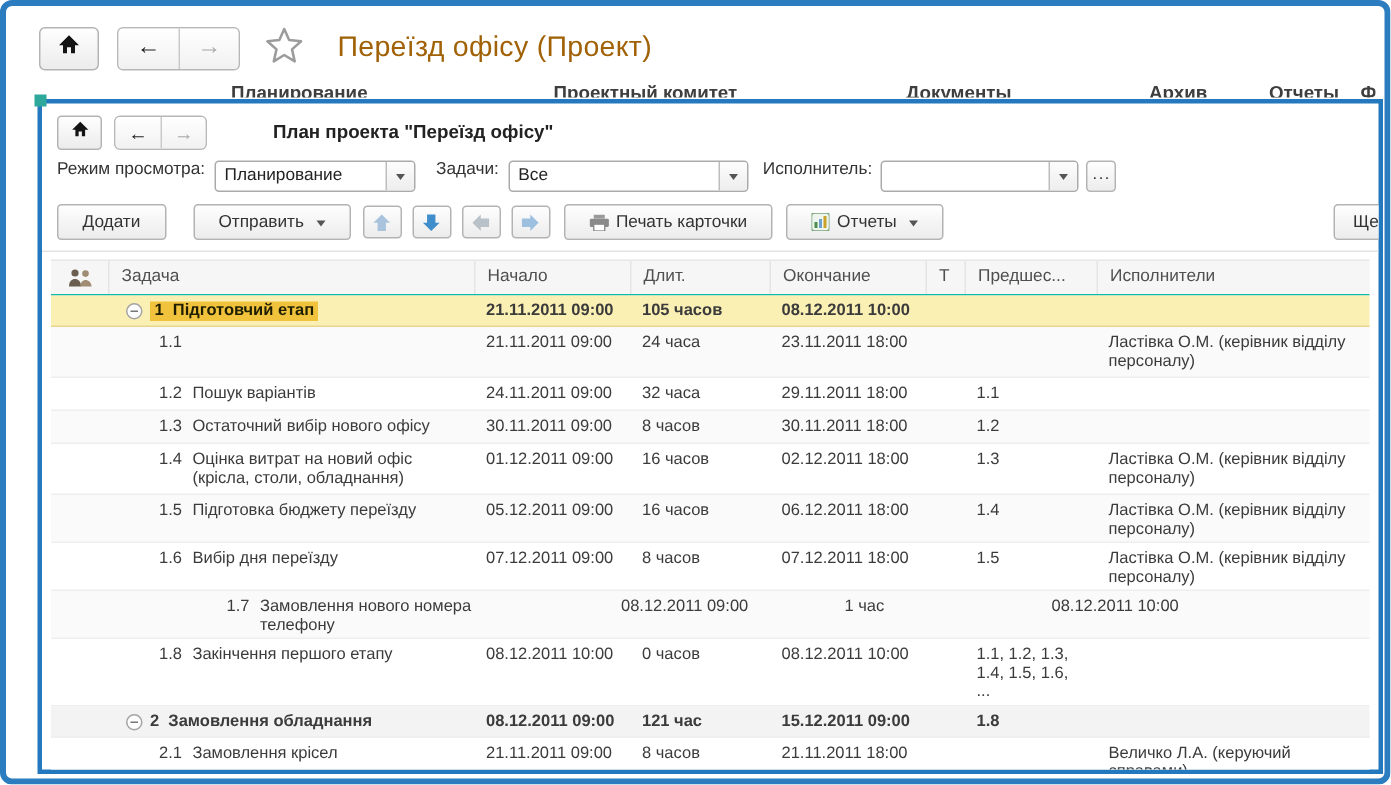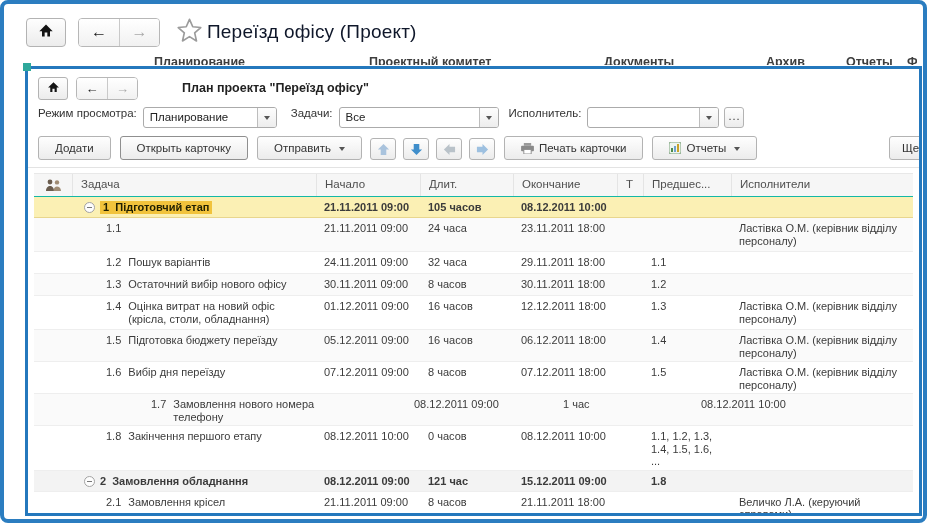--- a/index.html
+++ b/index.html
@@ -10,21 +10,21 @@
   
   .outer-header{display:flex;align-items:center;padding:10px 0 0 22px;height:46px}
   .btn{display:inline-flex;align-items:center;justify-content:center;background:linear-gradient(#fefefe,#ececec);border:1px solid #b3b3b3;border-radius:3px;color:#333;cursor:default}
   .home-outer{width:40px;height:29px;border-radius:4px}
   .nav-group{display:flex;border:1px solid #b7b7b7;border-radius:4px;overflow:hidden;background:#fff;margin-left:12px}
   .nav-seg{width:40px;height:27px;display:flex;align-items:center;justify-content:center;background:linear-gradient(#fff,#f1f1f1)}
   .nav-seg + .nav-seg{border-left:1px solid #c9c9c9}
   .arrow-back{font-size:16px;font-weight:bold;color:#1d1d1d}
   .arrow-fwd{font-size:16px;font-weight:bold;color:#a9a9a9}
   .star-wrap{margin-left:16px;display:flex;align-items:center}
-  .outer-title{font-size:19px;color:#0f172a;margin-left:4px;letter-spacing:.2px}
+  .outer-title{font-size:19px;color:#a16207;margin-left:22px;letter-spacing:.2px}
 
   
   .menu-strip{position:absolute;top:51px;left:0;right:6px;height:10px;overflow:hidden}
   .menu-frag{position:absolute;top:0;font-size:12.5px;font-weight:bold;color:#3e3e3e;white-space:nowrap}
   .menu-frag:nth-child(1){left:150px}
   .menu-frag:nth-child(2){left:365px}
   .menu-frag:nth-child(3){left:600px}
   .menu-frag:nth-child(4){left:762px}
   .menu-frag:nth-child(5){left:842px}
   .menu-frag:nth-child(6){left:903px}
@@ -43,21 +43,21 @@
   
   .filter-row{display:flex;align-items:flex-start;margin:6px 10px 0;height:23px;font-size:11.5px;color:#333;white-space:nowrap}
   .flabel{margin-right:6px}
   .combo{display:flex;height:21px;border:1px solid #ababab;border-radius:3px;background:#fff;overflow:hidden}
   .combo-value{flex:1;padding:3px 6px 0;font-size:11.5px;color:#222;overflow:hidden}
   .combo-arrow{width:19px;border-left:1px solid #bdbdbd;background:linear-gradient(#fdfdfd,#ededed);display:flex;align-items:center;justify-content:center}
   .caret{width:0;height:0;border:3.5px solid transparent;border-top:4.5px solid #555;margin-top:4px}
   .dots-btn{width:20px;height:21px;margin-left:5px;font-size:11px;letter-spacing:1px;padding-bottom:4px}
 
   
-  .toolbar{position:relative;display:flex;align-items:flex-end;margin-top:6px;padding:0 10px 7px;border-bottom:1px solid #e3e3e3}
+  .toolbar{position:relative;display:flex;align-items:center;margin-top:6px;padding:0 10px 7px;border-bottom:1px solid #e3e3e3}
   .tbtn{height:24px;padding:0 16px;font-size:11.5px}
   .tbtn.default{border-color:#8f8f8f}
   .tbtn .caret{margin-left:8px}
   .gap{width:9px;flex:none}
   .abtn{width:26px;height:22px;padding:0}
   .abtn + .abtn{margin-left:7px}
   .arrows{display:flex;margin-left:8px}
   .icon-lbl{margin-left:5px}
   .more-btn{position:absolute;right:-30px;top:0;width:60px;height:24px;font-size:11.5px;justify-content:flex-start;padding-left:12px}
 
@@ -169,21 +169,20 @@
         <span class="combo-arrow">
             <span class="caret"></span>
           </span>
       </span>
       <span class="btn dots-btn">...</span>
     </div>
 
     <div class="toolbar">
       <span class="btn tbtn">Додати</span>
       <span class="gap"></span>
-      <span class="btn tbtn default">Открыть карточку</span>
       <span class="gap"></span>
       <span class="btn tbtn">
         <span>Отправить</span>
           <span class="caret"></span>
       </span>
       <span class="arrows">
         <span class="btn abtn">
           <svg width="13" height="13" viewBox="0 0 14 14">
               <path d="M7 1 L13 7 H10 V13 H4 V7 H1 Z" fill="#a9c3dd"></path>
             </svg>
@@ -298,21 +297,21 @@
             <span class="cell "></span>
           </div>
           <div class="grid trow" style="min-height: 34px;">
             <span class="cell "></span>
             <span class="cell task-cell child">
               <span class="tnum">1.4</span>
               <span>Оцінка витрат на новий офіс (крісла, столи, обладнання)</span>
             </span>
             <span class="cell ">01.12.2011 09:00</span>
             <span class="cell ">16 часов</span>
-            <span class="cell ">12.12.2011 18:00</span>
+            <span class="cell ">02.12.2011 18:00</span>
             <span class="cell "></span>
             <span class="cell num-cell">1.3</span>
             <span class="cell ">Ластівка О.М. (керівник відділу персоналу)</span>
           </div>
           <div class="grid trow alt" style="min-height: 32px;">
             <span class="cell "></span>
             <span class="cell task-cell child">
               <span class="tnum">1.5</span>
               <span>Підготовка бюджету переїзду</span>
             </span>

